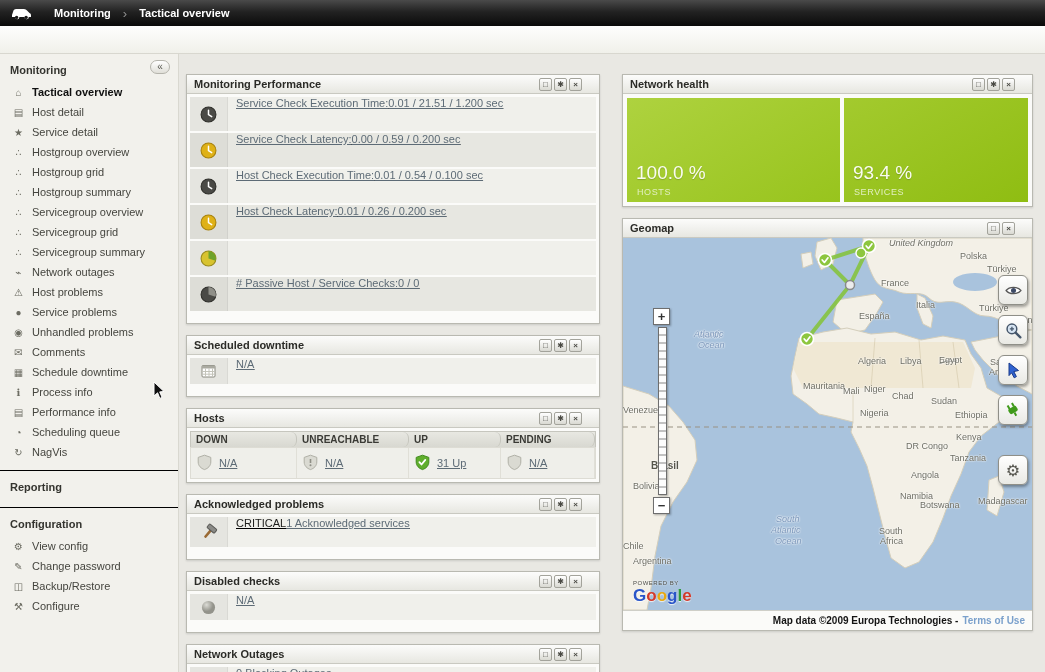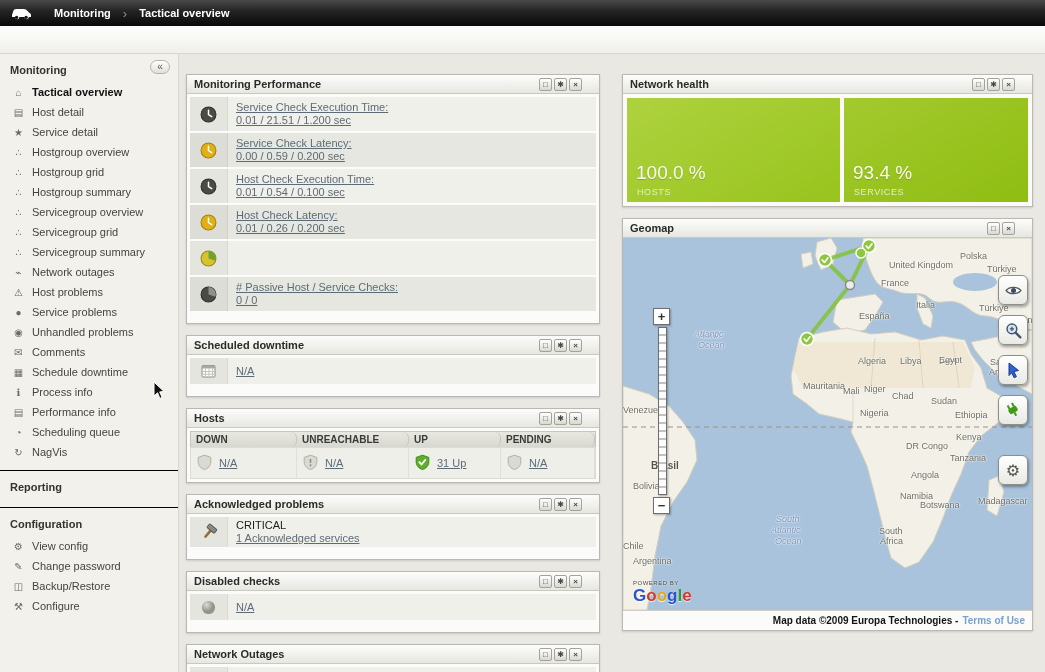--- a/index.html
+++ b/index.html
@@ -38,21 +38,21 @@
   .pbtn { width:13px; height:13px; border:1px solid #a3a39b; border-radius:2px;
     background:linear-gradient(#fff,#d9d9d2); font-size:8px; line-height:11px; text-align:center; color:#4a4a44; cursor:pointer; }
   .pbody { padding:3px; }
 
   .prow { display:flex; height:34px; margin-bottom:2px; background:#f0f0eb; }
   .prow:last-child { margin-bottom:9px; }
   .prow.alt { background:#e7e7e1; }
   .prow.single { height:26px; }
   .picon { width:38px; flex:0 0 38px; display:flex; align-items:center; justify-content:center;
     background:rgba(0,0,0,.045); border-right:1px solid rgba(0,0,0,.05); }
-  .ptext { display:flex; flex-direction:column; justify-content:center; padding-left:8px; line-height:13px; }
+  .ptext { display:flex; flex-direction:row; padding-left:8px; line-height:13px;text-decoration:underline; }
   .lnk { color:#5d6b76; text-decoration:underline; cursor:pointer; }
   .statustxt { color:#1d1d1b; }
 
   
   .hoshead { display:flex; height:16px; background:linear-gradient(#e8e8e2,#d8d8d1); border:1px solid #c6c6be; border-bottom:none; }
   .hoshead .hc { font-size:10px; font-weight:bold; color:#3a3a35; padding:2px 0 0 5px; border-right:1px solid #c6c6be;border-radius:6px; }
   .hosrow { display:flex; height:32px; background:#efefea; border:1px solid #dddcd4; }
   .hoscell { display:flex; align-items:center; gap:6px; padding-left:5px; border-right:1px solid #e0dfd7; }
   .c1 { width:106px; } .c2 { width:112px; } .c3 { width:92px; } .c4 { flex:1; }
 
@@ -567,21 +567,21 @@
           <g transform="translate(238,15)">
               <circle r="5" fill="#8dc63f" stroke="#fff" stroke-width="1.4"></circle>
             </g>
         </g>
       </svg>
 
       <div class="map-label-layer">
           <span class="map-label ocean" style="left: 76px; top: 92px;">North</span>
           <span class="map-label ocean" style="left: 71px; top: 91px;">Atlantic</span>
           <span class="map-label ocean" style="left: 75px; top: 102px;">Ocean</span>
-          <span class="map-label country" style="left: 266px; top: 22px;">United Kingdom</span>
+          <span class="map-label country" style="left: 266px; top: 0; font-style: italic;">United Kingdom</span>
           <span class="map-label country" style="left: 337px; top: 13px;">Polska</span>
           <span class="map-label country" style="left: 364px; top: 26px;">Türkiye</span>
           <span class="map-label country" style="left: 258px; top: 40px;">France</span>
           <span class="map-label country" style="left: 293px; top: 62px;">Italia</span>
           <span class="map-label country" style="left: 236px; top: 73px;">España</span>
           <span class="map-label country" style="left: 356px; top: 65px;">Türkiye</span>
           <span class="map-label country" style="left: 394px; top: 77px;">Iran</span>
           <span class="map-label country" style="left: 375px; top: 89px;">Iraq</span>
           <span class="map-label country" style="left: 235px; top: 118px;">Algeria</span>
           <span class="map-label country" style="left: 277px; top: 118px;">Libya</span>

